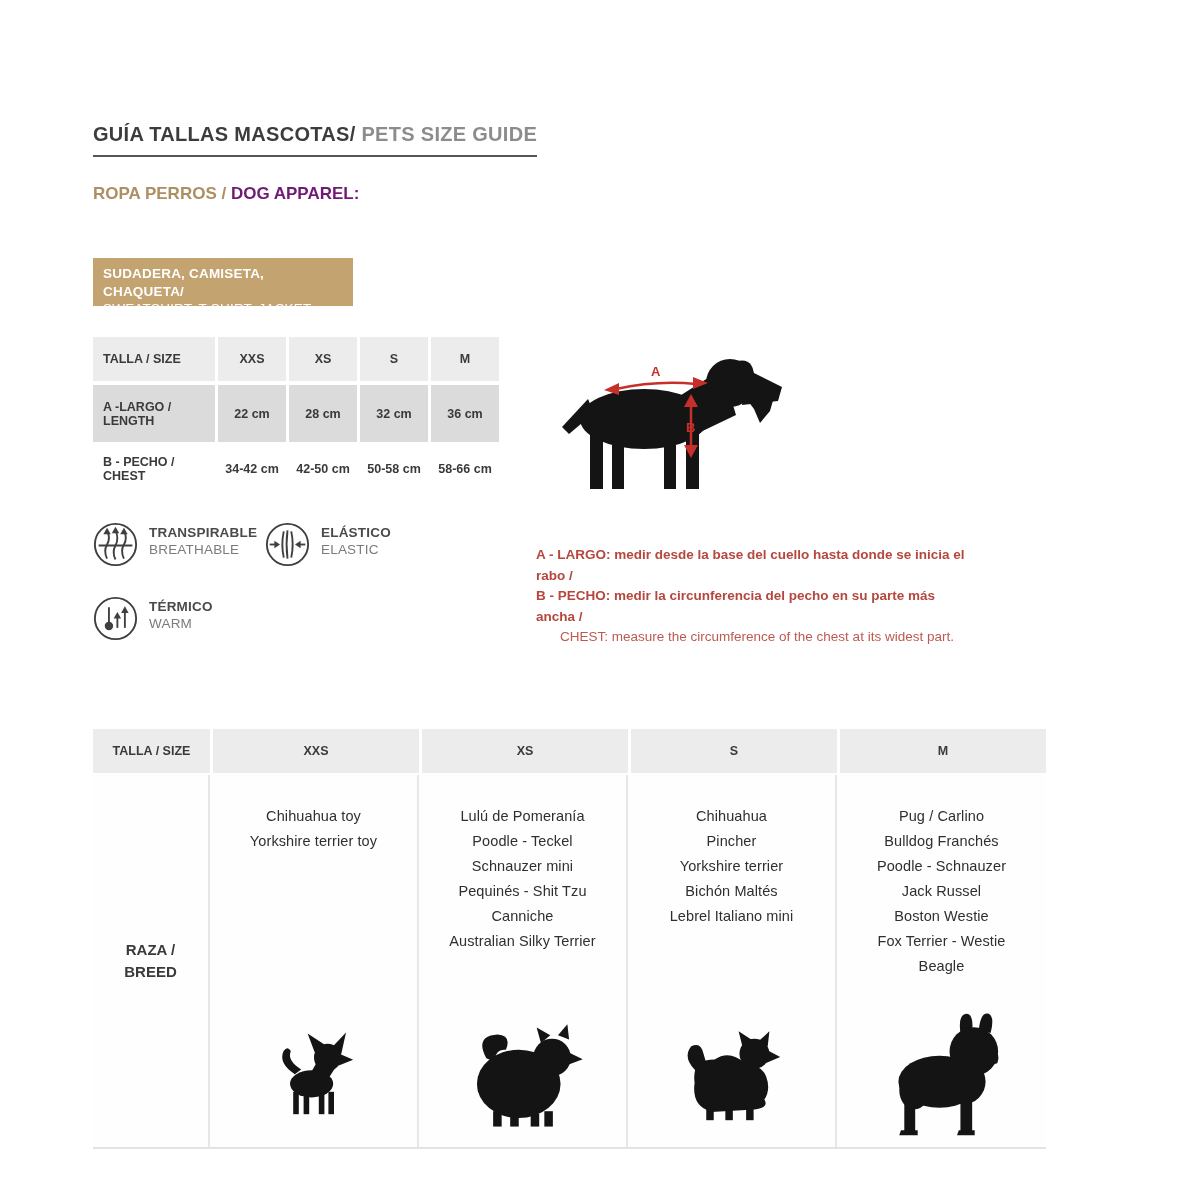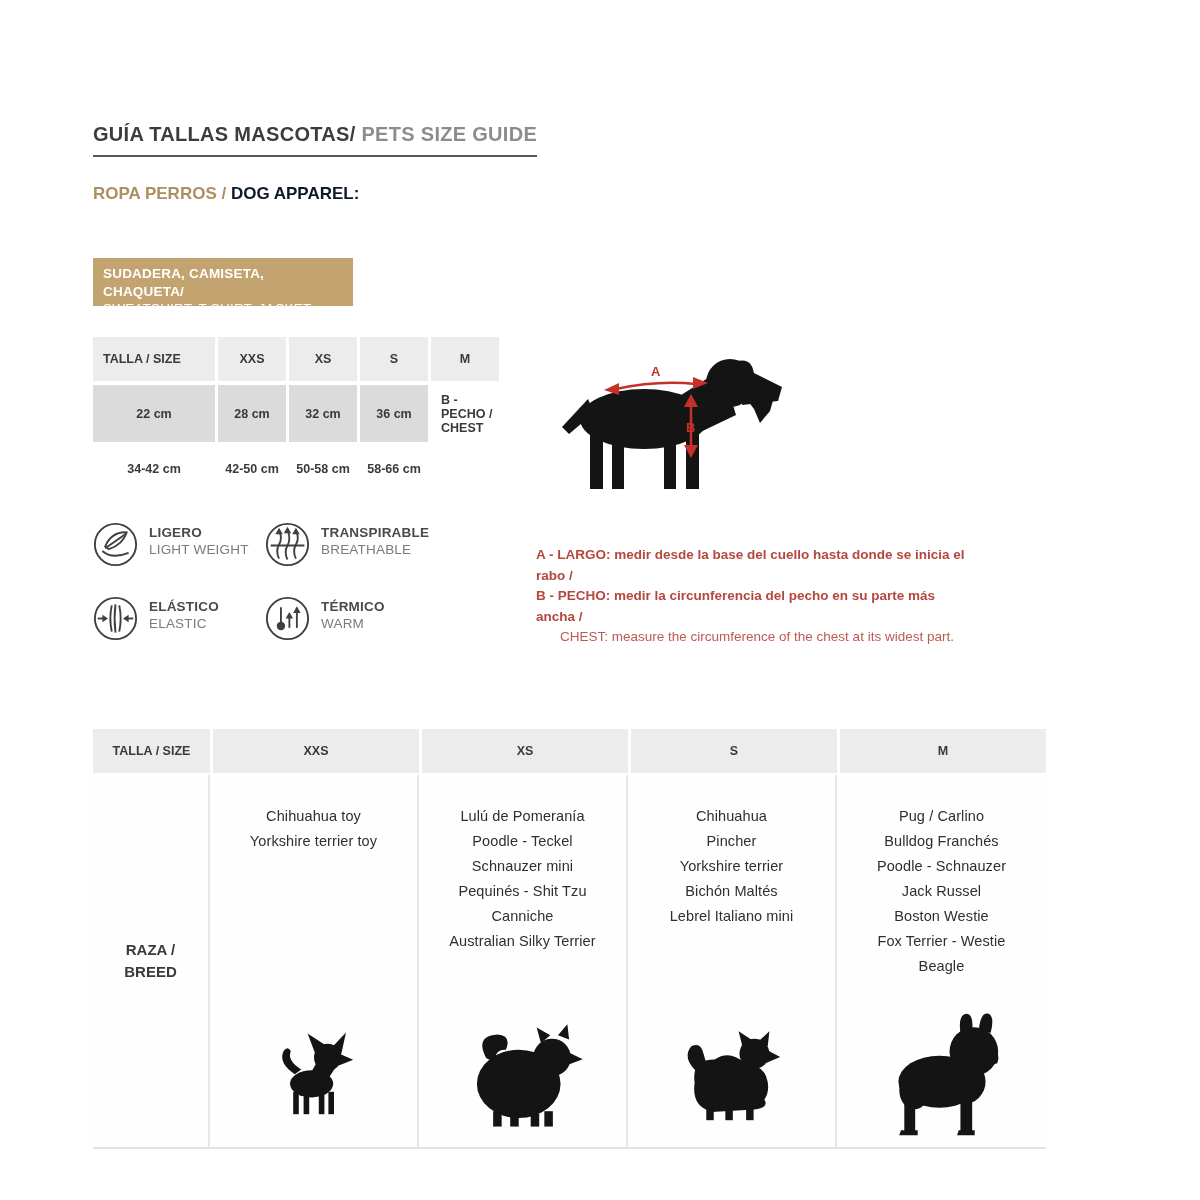--- a/index.html
+++ b/index.html
@@ -10,21 +10,21 @@
   
   .title { position:absolute; left:93px; top:80px; display:inline-block;
            font-size:20px; font-weight:bold; letter-spacing:.3px;
            padding-bottom:9px; border-bottom:2px solid #55555a; white-space:nowrap; }
   .title .es { color:#3c3c3b; }
   .title .en { color:#8d8c8c; }
 
   
   .subtitle { position:absolute; left:93px; top:141px; font-size:17px; font-weight:bold; white-space:nowrap; }
   .subtitle .es { color:#ad8f64; }
-  .subtitle .en { color:#0f172a; }
+  .subtitle .en { color:#701a75; }
 
   
   .banner { position:absolute; left:93px; top:215px; width:260px; height:48px;
             background:#c3a36f; color:#fff; padding:7px 10px 0 10px; line-height:1.3; }
   .banner .l1 { font-size:13.5px; font-weight:bold; letter-spacing:.2px; }
   .banner .l2 { font-size:13.5px; font-weight:normal; letter-spacing:.2px; }
 
   
   .size-table { position:absolute; left:93px; top:294px;
                 display:grid; grid-template-columns:122px 68px 68px 68px 68px;
@@ -94,20 +94,21 @@
     <div class="l2">SWEATSHIRT, T-SHIRT, JACKET</div>
   </div>
 
   <div class="size-table">
     <div class="st-cell r-head lbl">TALLA /  SIZE</div>
     <div class="st-cell r-head">XXS</div>
     <div class="st-cell r-head">XS</div>
     <div class="st-cell r-head">S</div>
     <div class="st-cell r-head">M</div>
 
+    <div class="st-cell r-a lbl">A -LARGO / LENGTH</div>
     <div class="st-cell r-a">22 cm</div>
     <div class="st-cell r-a">28 cm</div>
     <div class="st-cell r-a">32 cm</div>
     <div class="st-cell r-a">36 cm</div>
 
     <div class="st-cell r-b lbl">B - PECHO / CHEST</div>
     <div class="st-cell r-b">34-42 cm</div>
     <div class="st-cell r-b">42-50 cm</div>
     <div class="st-cell r-b">50-58 cm</div>
     <div class="st-cell r-b">58-66 cm</div>
@@ -136,34 +137,20 @@
         <line x1="139" y1="62" x2="139" y2="104" stroke="#c6302a" stroke-width="2.5"></line>
         <polygon points="139,51 132,64 146,64"></polygon>
         <polygon points="139,115 132,102 146,102"></polygon>
         <text x="134" y="89" font-size="13" font-weight="bold" font-family="Liberation Sans, sans-serif">B</text>
       </g>
     </svg>
   </div>
 
   <div class="features">
 
-    <div class="feature">
-      <span class="ficon">
-        <svg width="45" height="45" viewBox="0 0 48 48" fill="none" stroke="#3f3f3e" stroke-width="2">
-          <circle cx="24" cy="24" r="22"></circle>
-          <path d="M13,26 Q20,10 36,11 Q32,24 17,29 Z"></path>
-          <line x1="13" y1="28" x2="36" y2="12"></line>
-          <path d="M10,31 Q20,40 38,33"></path>
-        </svg>
-      </span>
-      <span class="ftext">
-        <span class="es">LIGERO</span>
-        <span class="en">LIGHT WEIGHT</span>
-      </span>
-    </div>
 
     <div class="feature">
       <span class="ficon">
         <svg width="45" height="45" viewBox="0 0 48 48" fill="none" stroke="#3f3f3e" stroke-width="2">
           <circle cx="24" cy="24" r="22"></circle>
           <line x1="6" y1="25" x2="42" y2="25"></line>
           <path d="M15,39 Q11,31 15,24 Q19,17 15,10"></path>
           <path d="M24,40 Q20,32 24,25 Q28,18 24,9"></path>
           <path d="M33,39 Q29,31 33,24 Q37,17 33,10"></path>
           <polygon points="15,6 11,13 19,13" fill="#3f3f3e" stroke="none"></polygon>

